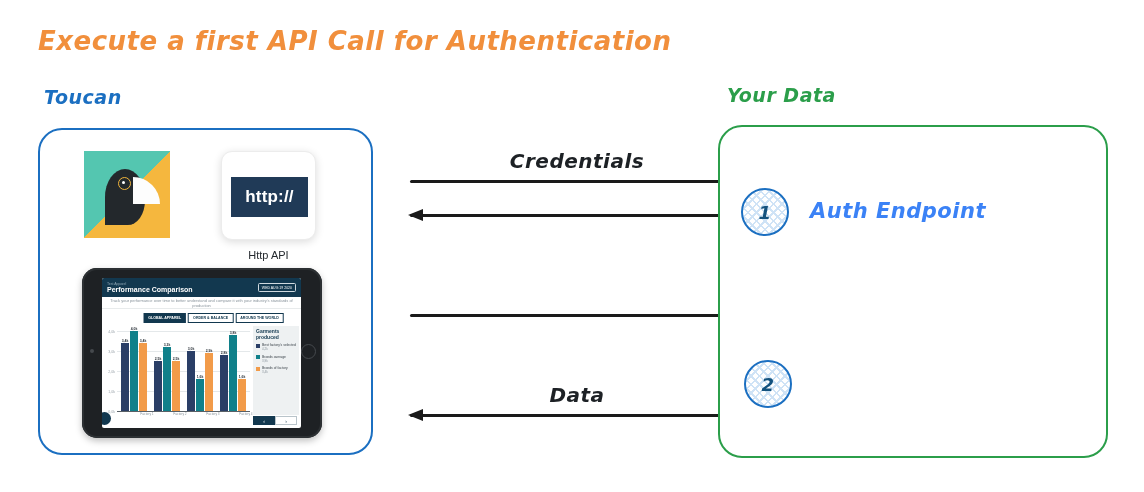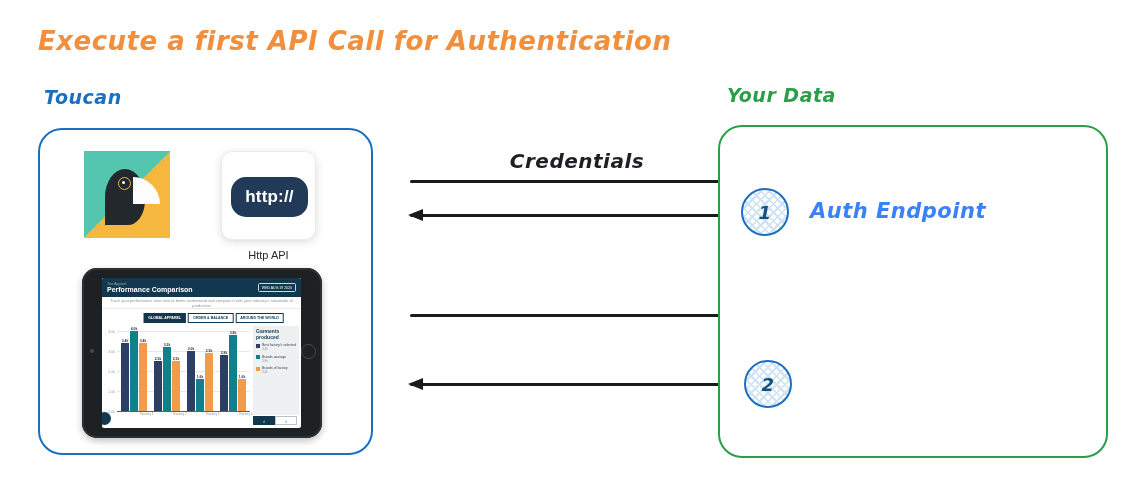--- a/index.html
+++ b/index.html
@@ -35,21 +35,21 @@
     border-radius:0 100% 0 0; }
   .toucan-eye { position:absolute; left:34px; top:26px; width:13px; height:13px; border-radius:50%;
     border:1.7px solid #f0b43c; background:#23282c; }
   .toucan-eye::after { content:''; position:absolute; left:3.4px; top:3.4px; width:3px; height:3px;
     border-radius:50%; background:#fff; }
 
   
   .http-card { position:absolute; left:221px; top:151px; width:95px; height:89px; background:#fff;
     border-radius:11px; border:1px solid #ececec; box-shadow:0 2px 8px rgba(0,0,0,.14); }
   .http-badge { position:absolute; left:9px; top:25px; width:77px; height:40px; background:#203a57;
-    border-radius:15px; color:#fff; font-weight:bold; font-size:17px; display:flex; align-items:center; justify-content:center;
+    border-radius:0; color:#fff; font-weight:bold; font-size:17px; display:flex; align-items:center; justify-content:center;
     letter-spacing:.2px; }
   .http-api-label { position:absolute; left:221px; top:249px; width:95px; text-align:center; font-size:11px; color:#24292e; }
 
   
   .tablet { position:absolute; left:82px; top:268px; width:240px; height:170px; background:#1e2124;
     border-radius:15px; box-shadow:inset 0 0 0 2px #2c3033, 0 3px 7px rgba(0,0,0,.25); }
   .camera-dot { position:absolute; left:8px; top:81px; width:4px; height:4px; border-radius:50%; background:#45494d; }
   .home-btn { position:absolute; right:6px; top:76px; width:15px; height:15px; border-radius:50%; border:1.5px solid #45494d; }
   .screen { position:absolute; left:20px; top:10px; width:199px; height:150px; background:#fff; border-radius:2px; overflow:hidden; }
 
@@ -252,20 +252,21 @@
         <div class="arrow-label hand">Credentials</div>
         <div class="arrow-line right"></div>
       </div>
       <div class="arrow-row" style="top: 214px;">
         <div class="arrow-line left"></div>
       </div>
       <div class="arrow-row" style="top: 314px;">
         <div class="arrow-line right"></div>
       </div>
       <div class="arrow-row" style="top: 383px;">
+        <div class="arrow-label hand">Data</div>
         <div class="arrow-line left"></div>
       </div>
     </div>
 
   <div class="zone-box saas-box"></div>
 
   <div class="num-circle hand" style="left:741px; top:188px;">1</div>
   <div class="endpoint-label hand" style="left:810px; top:199px;">Auth Endpoint</div>
 
 

